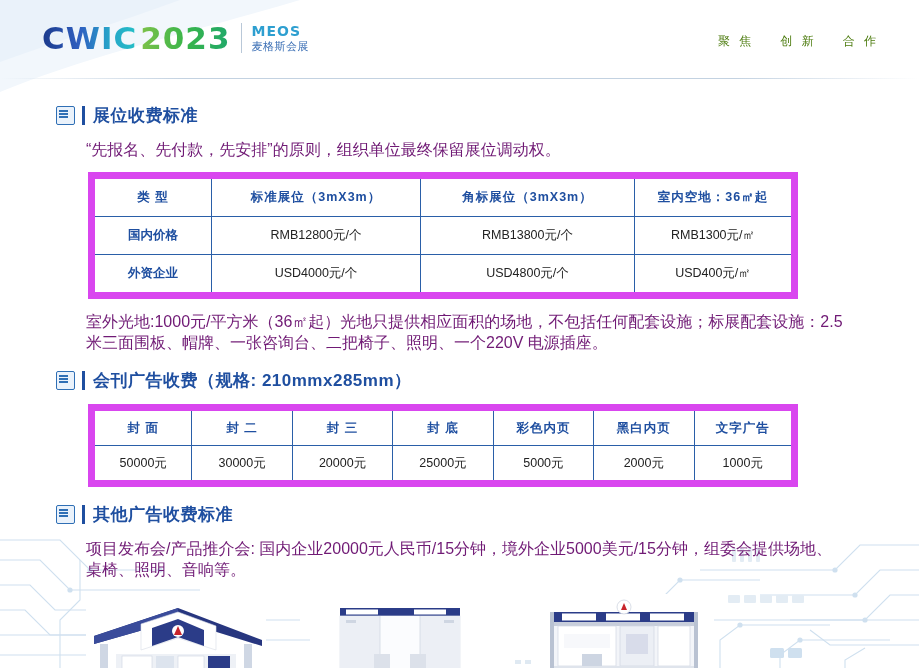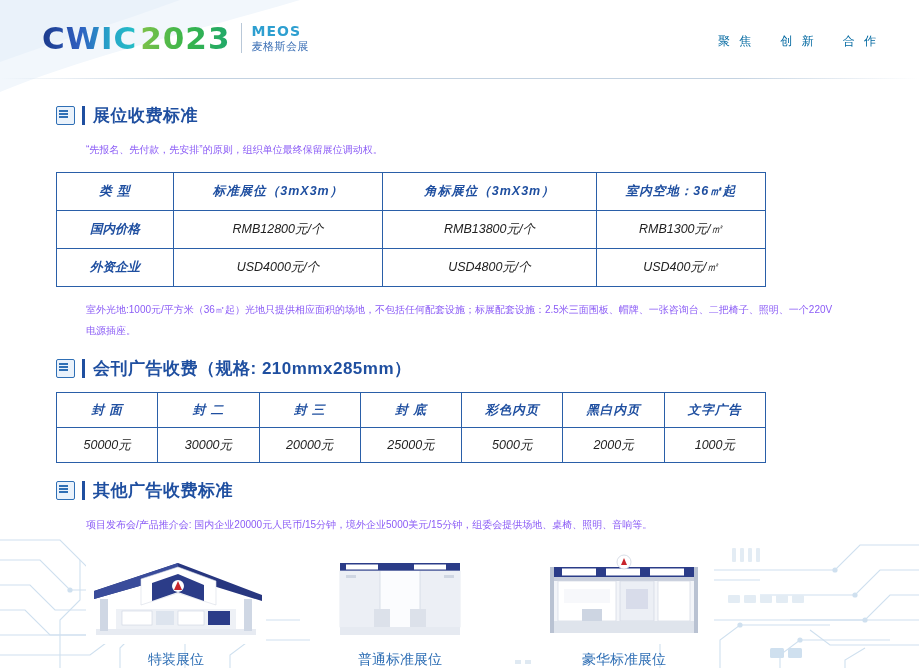--- a/index.html
+++ b/index.html
@@ -89,21 +89,21 @@
     color: #3b6fb5;
     letter-spacing: 0.5px;
     line-height: 12px;
     margin-top: 1px;
   }
   .header-slogan {
     position: absolute;
     right: 40px;
     top: 33px;
     font-size: 12px;
-    color: #0369a1;
+    color: #4d7c0f;
     letter-spacing: 3px;
     display: flex;
     gap: 26px;
   }
   .header-line {
     position: absolute;
     left: 0;
     top: 78px;
     width: 919px;
     height: 1px;
@@ -141,36 +141,35 @@
   }
   .sec-text {
     font-size: 17px;
     font-weight: bold;
     color: #1f4fa0;
     letter-spacing: 0.5px;
   }
 
   
   .para {
-    font-size: 10px;
-    color: #8b5cf6;
+    font-size: 16px;
+    color: #701a75;
     line-height: 21px;
     margin-left: 86px;
     margin-right: 76px;
   }
 
   
   table {
     border-collapse: collapse;
     table-layout: fixed;
   }
   .tbl {
-    margin-left: 56px;
-    border: 1px solid #d946ef;
-    font-style: italic;
+    margin-left: 88px;
+    border: 7px solid #d946ef;
   }
   .tbl td {
     border: 1px solid #2a5fa8;
     text-align: center;
     font-size: 12.5px;
     color: #222;
     height: 33px;
     padding: 2px 4px;
   }
   .tbl td.head {

